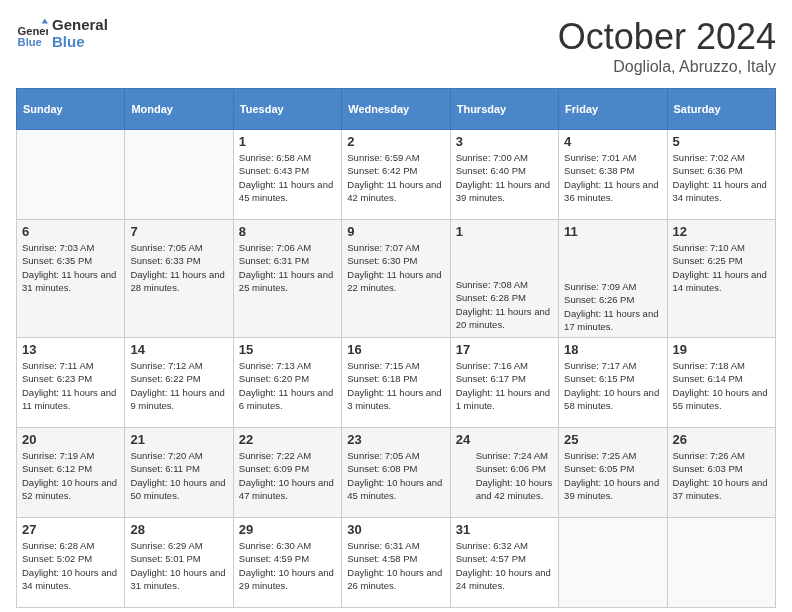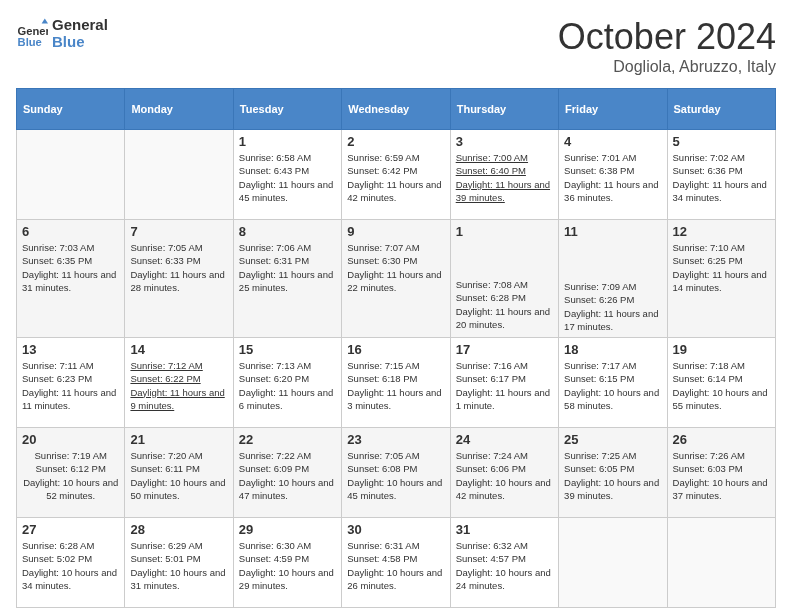--- a/index.html
+++ b/index.html
@@ -124,21 +124,21 @@
 Daylight: 11 hours and 45 minutes.</div>
         </td>
         <td>
           <span class="day-num">2</span>
           <div class="day-detail" style="white-space: pre-line;">Sunrise: 6:59 AM
 Sunset: 6:42 PM
 Daylight: 11 hours and 42 minutes.</div>
         </td>
         <td>
           <span class="day-num">3</span>
-          <div class="day-detail" style="white-space: pre-line; text-decoration: underline;">Sunrise: 7:00 AM
+          <div class="day-detail" style="white-space: pre-line;">Sunrise: 7:00 AM
 Sunset: 6:40 PM
 Daylight: 11 hours and 39 minutes.</div>
         </td>
         <td>
           <span class="day-num">4</span>
           <div class="day-detail" style="white-space: pre-line;">Sunrise: 7:01 AM
 Sunset: 6:38 PM
 Daylight: 11 hours and 36 minutes.</div>
         </td>
         <td>
@@ -194,21 +194,21 @@
       </tr>
       <tr>
         <td>
           <span class="day-num">13</span>
           <div class="day-detail" style="white-space: pre-line;">Sunrise: 7:11 AM
 Sunset: 6:23 PM
 Daylight: 11 hours and 11 minutes.</div>
         </td>
         <td>
           <span class="day-num">14</span>
-          <div class="day-detail" style="white-space: pre-line; text-decoration: underline;">Sunrise: 7:12 AM
+          <div class="day-detail" style="white-space: pre-line;">Sunrise: 7:12 AM
 Sunset: 6:22 PM
 Daylight: 11 hours and 9 minutes.</div>
         </td>
         <td>
           <span class="day-num">15</span>
           <div class="day-detail" style="white-space: pre-line;">Sunrise: 7:13 AM
 Sunset: 6:20 PM
 Daylight: 11 hours and 6 minutes.</div>
         </td>
         <td>
@@ -232,21 +232,21 @@
         <td>
           <span class="day-num">19</span>
           <div class="day-detail" style="white-space: pre-line;">Sunrise: 7:18 AM
 Sunset: 6:14 PM
 Daylight: 10 hours and 55 minutes.</div>
         </td>
       </tr>
       <tr>
         <td>
           <span class="day-num">20</span>
-          <div class="day-detail" style="white-space: pre-line; text-align: center;">Sunrise: 7:19 AM
+          <div class="day-detail" style="white-space: pre-line;">Sunrise: 7:19 AM
 Sunset: 6:12 PM
 Daylight: 10 hours and 52 minutes.</div>
         </td>
         <td>
           <span class="day-num">21</span>
           <div class="day-detail" style="white-space: pre-line;">Sunrise: 7:20 AM
 Sunset: 6:11 PM
 Daylight: 10 hours and 50 minutes.</div>
         </td>
         <td>
@@ -256,21 +256,21 @@
 Daylight: 10 hours and 47 minutes.</div>
         </td>
         <td>
           <span class="day-num">23</span>
           <div class="day-detail" style="white-space: pre-line;">Sunrise: 7:05 AM
 Sunset: 6:08 PM
 Daylight: 10 hours and 45 minutes.</div>
         </td>
         <td>
           <span class="day-num">24</span>
-          <div class="day-detail" style="white-space: pre-line;">Sunrise: 7:24 AM
+          <div class="day-detail" style="white-space: pre-line; margin-left: 20px;">Sunrise: 7:24 AM
 Sunset: 6:06 PM
 Daylight: 10 hours and 42 minutes.</div>
         </td>
         <td>
           <span class="day-num">25</span>
           <div class="day-detail" style="white-space: pre-line;">Sunrise: 7:25 AM
 Sunset: 6:05 PM
 Daylight: 10 hours and 39 minutes.</div>
         </td>
         <td>

